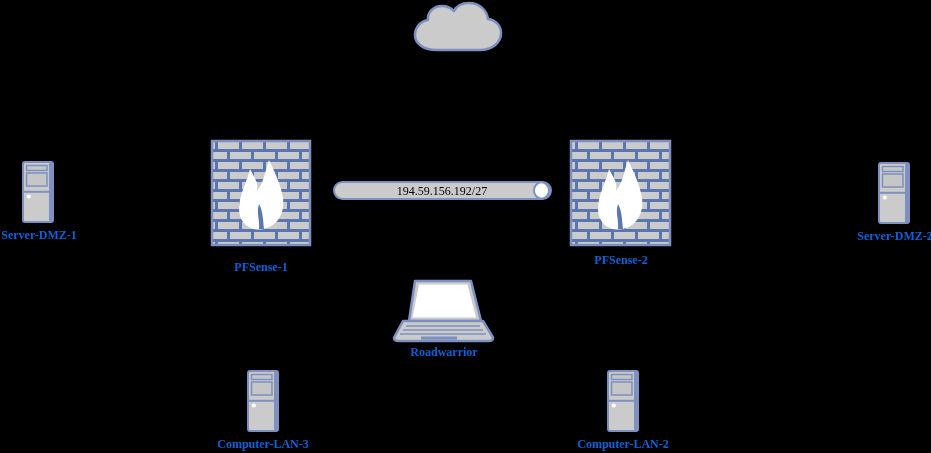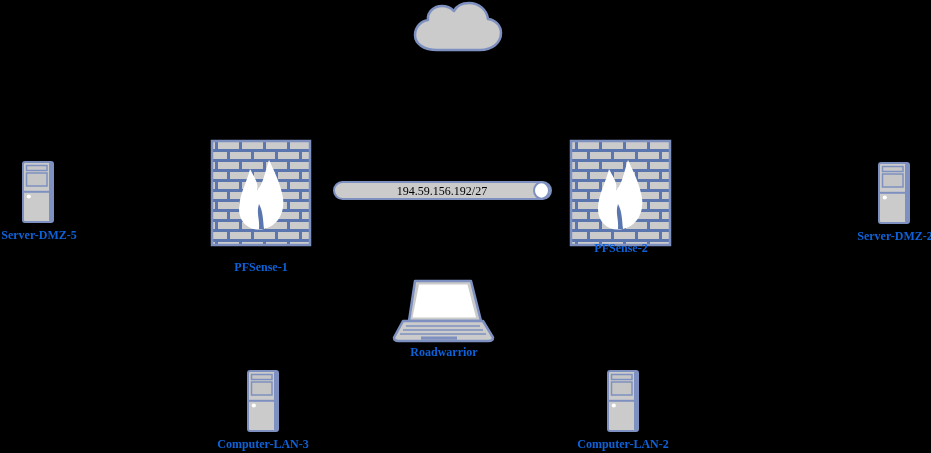--- a/index.html
+++ b/index.html
@@ -91,22 +91,22 @@
       <polygon points="21,1 77,1 87,41 15,41" fill="#cbcbcb" stroke="#7e90c0" stroke-width="2.5" stroke-linejoin="round"></polygon>
       <polygon points="25,4.5 73.5,4.5 82,37.5 18.5,37.5" fill="#ffffff"></polygon>
       <path d="M9 41 L89 41 L99 57.5 Q99 61 94.5 61 L4.5 61 Q0 61 0 57.5 Z" fill="#cbcbcb" stroke="#7e90c0" stroke-width="2.5" stroke-linejoin="round"></path>
       <line x1="12" y1="46" x2="86" y2="46" stroke="#7e90c0" stroke-width="1.6"></line>
       <line x1="9" y1="50" x2="89" y2="50" stroke="#7e90c0" stroke-width="1.6"></line>
       <line x1="6" y1="54" x2="92" y2="54" stroke="#7e90c0" stroke-width="1.6"></line>
       <rect x="27" y="56.5" width="36" height="3.2" fill="#7e90c0"></rect>
     </g>
   </svg>
 
-  <div class="label" style="left:39px;top:228px">Server-DMZ-5</div>
+  <div class="label" style="left:39px;top:228px">Server-DMZ-1</div>
   <div class="label" style="left:261px;top:260px">PFSense-1</div>
-  <div class="label" style="left:621px;top:241px">PFSense-2</div>
+  <div class="label" style="left:621px;top:253px">PFSense-2</div>
   <div class="label" style="left:895px;top:229px">Server-DMZ-2</div>
   <div class="label" style="left:444px;top:345px">Roadwarrior</div>
   <div class="label" style="left:263px;top:437px">Computer-LAN-3</div>
   <div class="label" style="left:623px;top:437px">Computer-LAN-2</div>
   <div class="label pipe-label" style="left:442px;top:184px">194.59.156.192/27</div>
 
 </div>
 
 </body></html>

